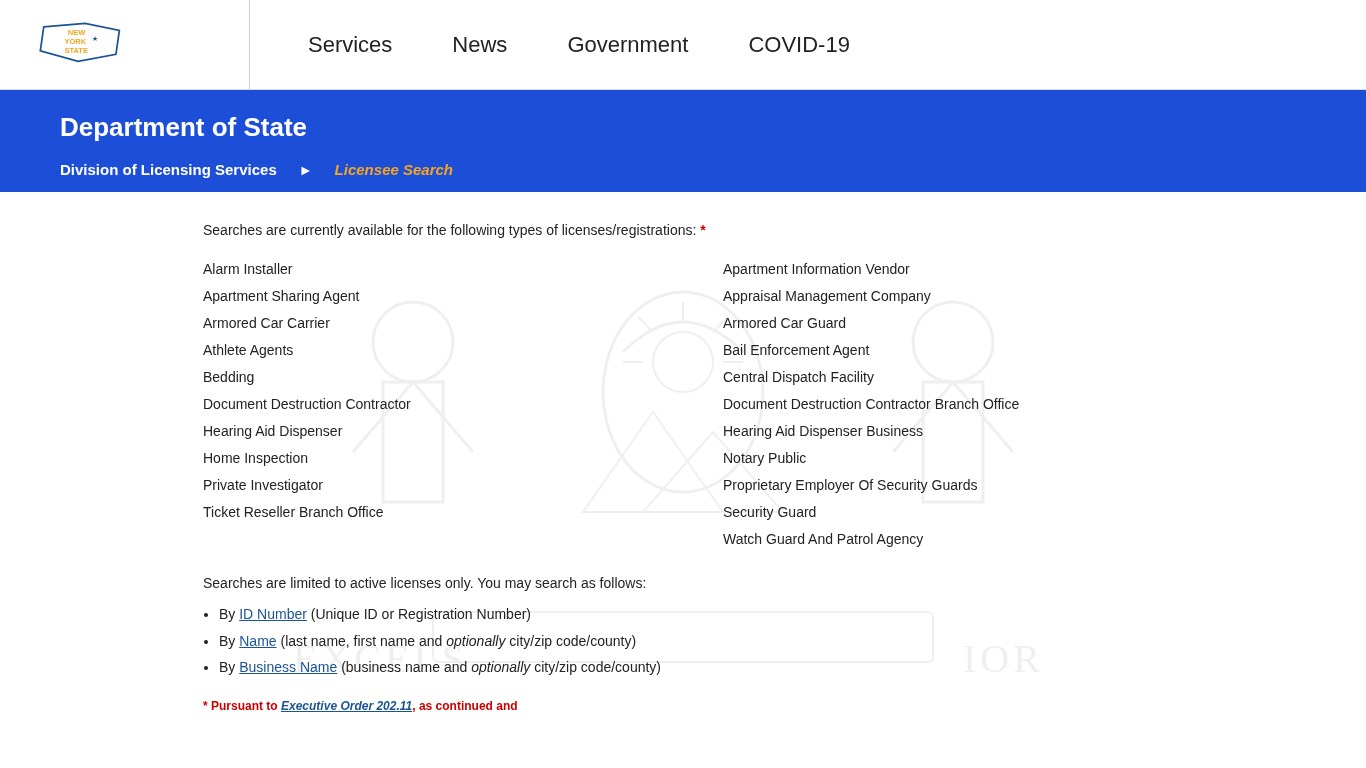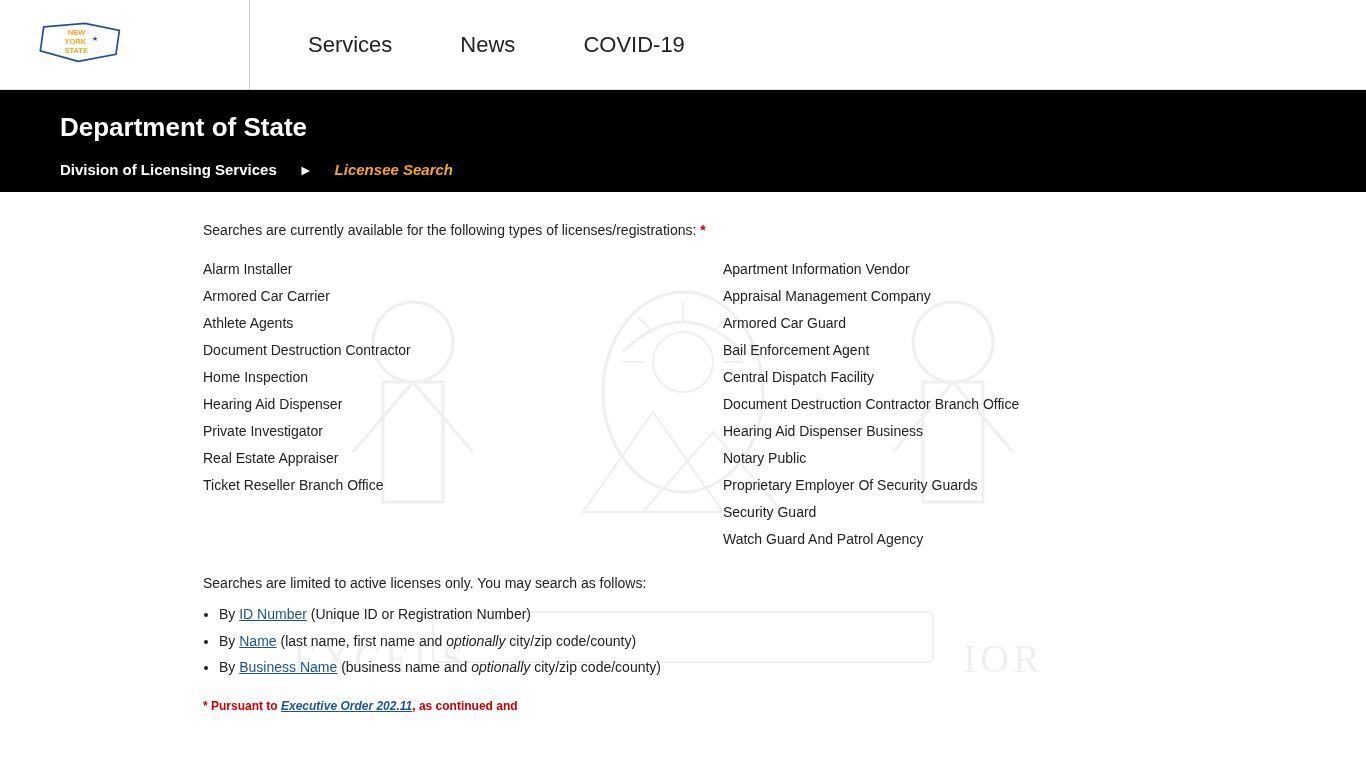--- a/index.html
+++ b/index.html
@@ -23,37 +23,37 @@
       padding-right: 30px;
     }
     #logo-svg {
       width: 110px;
     }
     #nav {
       display: flex;
       align-items: center;
       height: 100%;
       padding-left: 30px;
-      gap: 12px;
+      gap: 4px;
     }
     .nav-item {
       font-size: 22px;
       font-weight: 400;
       color: #222;
       padding: 0 28px;
       height: 100%;
       display: flex;
       align-items: center;
       cursor: pointer;
       text-decoration: none;
     }
 
     
     #banner {
-      background: #000000;
+      background: #1d4ed8;
       padding: 22px 60px 0 60px;
     }
     #dept-title {
       color: #fff;
       font-size: 26px;
       font-weight: bold;
       padding-bottom: 18px;
     }
     #breadcrumb {
       display: flex;
@@ -176,20 +176,21 @@
       <text x="50" y="35" font-family="Arial" font-weight="bold" font-size="11" fill="#f5a623">YORK</text>
 
       <text x="50" y="48" font-family="Arial" font-weight="bold" font-size="11" fill="#f5a623">STATE</text>
 
       <text x="90" y="30" font-family="Arial" font-size="10" fill="#1a5494">★</text>
     </svg>
   </div>
   <nav id="nav">
     <a class="nav-item">Services</a>
     <a class="nav-item">News</a>
+    <a class="nav-item">Government</a>
     <a class="nav-item">COVID-19</a>
   </nav>
 </div>
 
 <div id="banner">
   <div id="dept-title">Department of State</div>
   <div id="breadcrumb">
     <span id="breadcrumb-parent">Division of Licensing Services</span>
     <span id="breadcrumb-arrow">►</span>
     <span id="breadcrumb-current">Licensee Search</span>
@@ -233,27 +234,28 @@
   </div>
 
   <div id="content">
     <p class="intro-text">
       <span>Searches are currently available for the following types of licenses/registrations:</span> <span class="required-star">*</span>
     </p>
 
     <div class="license-grid">
       <div id="licenses-left">
         <div class="license-item">Alarm Installer</div>
+        <div class="license-item">Apartment Sharing Agent</div>
         <div class="license-item">Armored Car Carrier</div>
         <div class="license-item">Athlete Agents</div>
+        <div class="license-item">Bedding</div>
         <div class="license-item">Document Destruction Contractor</div>
+        <div class="license-item">Hearing Aid Dispenser</div>
         <div class="license-item">Home Inspection</div>
-        <div class="license-item">Hearing Aid Dispenser</div>
         <div class="license-item">Private Investigator</div>
-        <div class="license-item">Real Estate Appraiser</div>
         <div class="license-item">Ticket Reseller Branch Office</div>
       </div>
       <div id="licenses-right">
         <div class="license-item">Apartment Information Vendor</div>
         <div class="license-item">Appraisal Management Company</div>
         <div class="license-item">Armored Car Guard</div>
         <div class="license-item">Bail Enforcement Agent</div>
         <div class="license-item">Central Dispatch Facility</div>
         <div class="license-item">Document Destruction Contractor Branch Office</div>
         <div class="license-item">Hearing Aid Dispenser Business</div>

